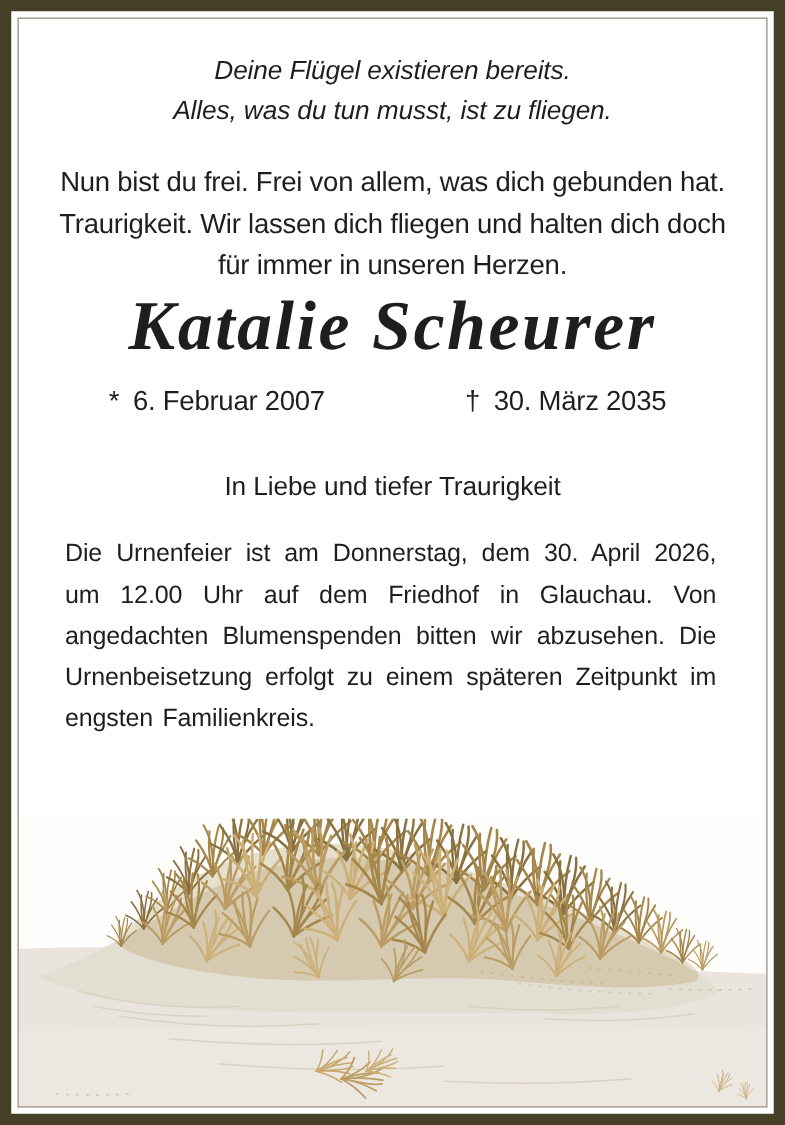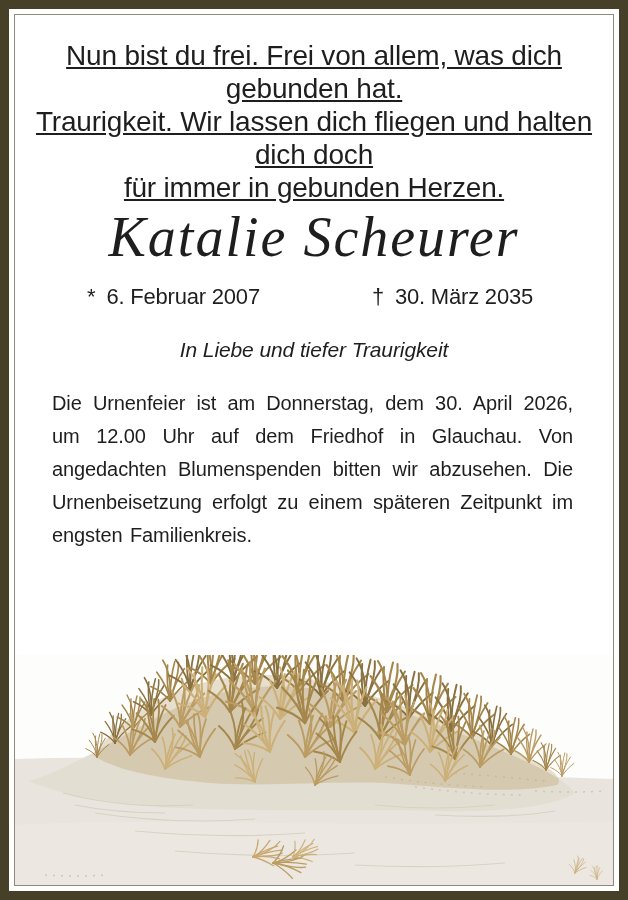--- a/index.html
+++ b/index.html
@@ -6,51 +6,55 @@
   .page{
     width:628px;height:900px;box-sizing:border-box;position:relative;
     background:#fff;border:9px solid var(--frame,#474029);
     font-family:"Liberation Sans",sans-serif;color:var(--text,#1e1e1e);
   }
   .inner{
     position:absolute;inset:5px;border:1px solid var(--inner_line,#8f8a7b);
     overflow:hidden;text-align:center;
   }
   .quote{margin-top:26px;font-style:italic;font-size:21px;line-height:32px;letter-spacing:-0.1px;}
-  .intro{margin-top:24px;font-size:28px;line-height:33px;letter-spacing:-0.2px;text-decoration:underline;}
+  .intro{margin-top:24px;font-size:22px;line-height:33px;letter-spacing:-0.2px;}
   .name{
-    margin:2px 0 0 0;font-weight:400;font-style:italic;
+    margin:2px 0 0 0;font-weight:700;font-style:italic;
     font-family:cursive;
     font-size:56px;line-height:62px;letter-spacing:2px;
   }
   .dates{
     margin-top:16px;display:flex;justify-content:space-between;
     padding:0 80px 0 72px;font-size:22px;letter-spacing:-0.2px;
   }
   .date{display:inline-flex;align-items:baseline;gap:11px;}
-  .mourning{margin-top:28px;font-size:21px;letter-spacing:-0.1px;font-style:italic;}
+  .mourning{margin-top:44px;font-size:21px;letter-spacing:-0.1px;}
   .family{margin-top:9px;font-size:22px;font-weight:bold;line-height:32px;letter-spacing:-0.2px;}
   .announcement{
     margin:25px 40px 0 37px;font-size:20px;line-height:33px;
     text-align:justify;letter-spacing:-0.1px;word-spacing:2px;
   }
   .photo{position:absolute;left:0;right:0;bottom:0;height:230px;}
   .photo svg{display:block;width:100%;height:100%;}
 </style>
 </head>
 <body>
 
 <div class="page">
   <div class="inner">
 
+    <div class="quote">
+      <div>Deine Flügel existieren bereits.</div>
+      <div>Alles, was du tun musst, ist zu fliegen.</div>
+    </div>
 
     <div class="intro">
       <div>Nun bist du frei. Frei von allem, was dich gebunden hat.</div>
       <div>Traurigkeit. Wir lassen dich fliegen und halten dich doch</div>
-      <div>für immer in gebunden Herzen.</div>
+      <div>für immer in unseren Herzen.</div>
     </div>
 
     <h1 class="name">Katalie Scheurer</h1>
 
     <div class="dates">
       <span class="date">
         <span>*</span>
         <span>6. Februar 2007</span>
       </span>
       <span class="date">

